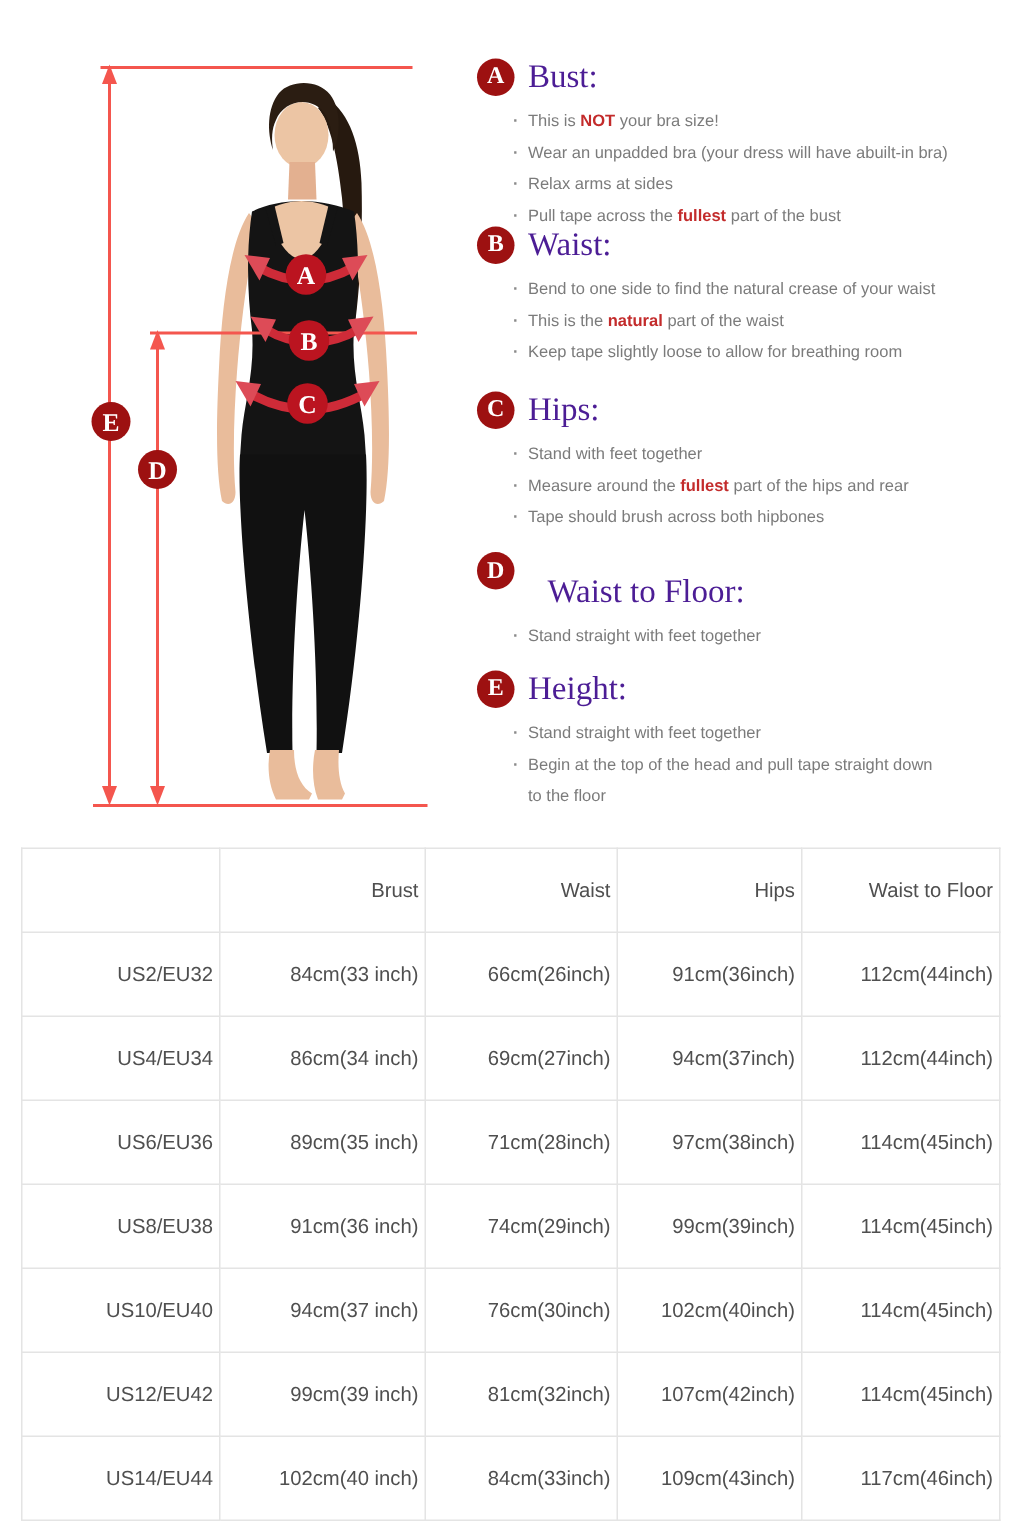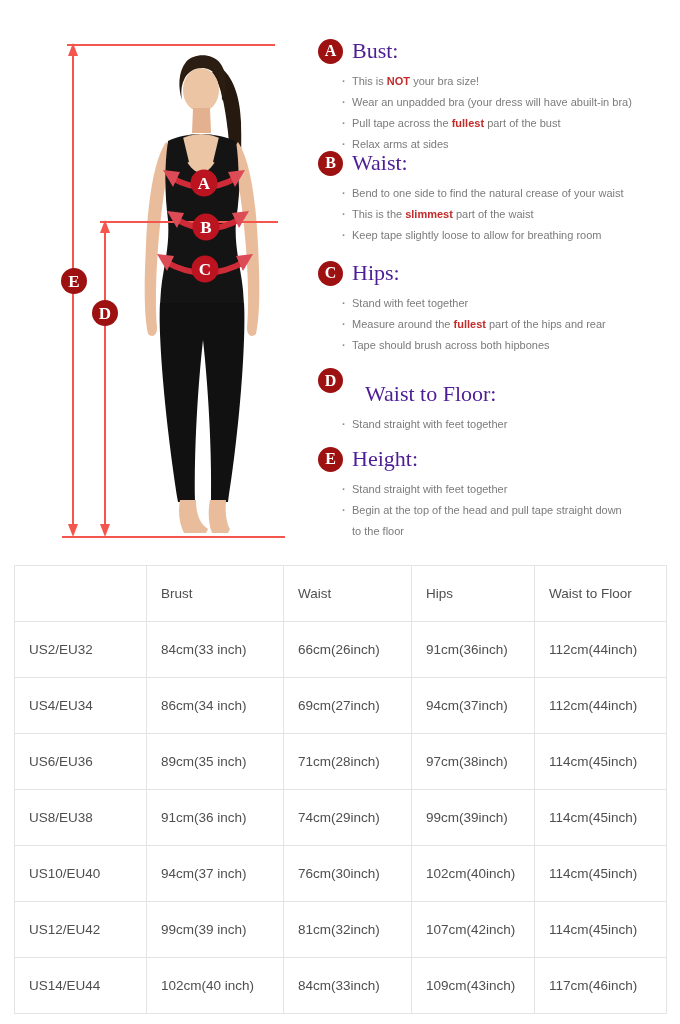--- a/index.html
+++ b/index.html
@@ -25,21 +25,21 @@
   .m-title.indent{margin-left:22px;margin-top:27px;}
   .m-bullets{margin:7px 0 0 24px;padding:0;list-style:none;}
   .m-bullets li{position:relative;padding-left:10px;font-size:11px;line-height:21px;color:#7b7b7b;}
   .m-bullets li::before{content:"\00B7";position:absolute;left:0;top:0;color:#8a8a8a;font-weight:bold;}
   .em{color:#c32b2b;font-weight:bold;}
 
   
   #size-table{position:absolute;left:14px;top:565px;width:652px;border-collapse:collapse;
               table-layout:fixed;}
   #size-table th,#size-table td{border:1px solid #e4e4e4;height:55px;padding:0 4px 0 14px;
-              text-align:left;vertical-align:middle;font-weight:normal;font-size:13.5px;
+              text-align:right;vertical-align:middle;font-weight:normal;font-size:13.5px;
               color:#4f4f4f;overflow:hidden;white-space:nowrap;}
 </style>
 </head>
 <body>
 
 <div id="page">
 
   <svg id="figure-svg" viewBox="0 0 320 560">
 
     <g>
@@ -102,32 +102,32 @@
 
   <div id="guide">
       <div class="m-section">
         <div class="m-head">
           <span class="badge">A</span>
           <span class="m-title">Bust:</span>
         </div>
         <ul class="m-bullets">
           <li><span>This is </span><span class="em">NOT</span><span> your bra size!</span></li>
           <li><span>Wear an unpadded bra (your dress will have abuilt-in bra)</span></li>
+          <li><span>Relax arms at sides</span></li>
           <li><span>Pull tape across the </span><span class="em">fullest</span><span> part of the bust</span></li>
-          <li><span>Relax arms at sides</span></li>
         </ul>
       </div>
       <div class="m-section">
         <div class="m-head">
           <span class="badge">B</span>
           <span class="m-title">Waist:</span>
         </div>
         <ul class="m-bullets">
           <li><span>Bend to one side to find the natural crease of your waist</span></li>
-          <li><span>This is the </span><span class="em">slimmest</span><span> part of the waist</span></li>
+          <li><span>This is the </span><span class="em">natural</span><span> part of the waist</span></li>
           <li><span>Keep tape slightly loose to allow for breathing room</span></li>
         </ul>
       </div>
       <div class="m-section">
         <div class="m-head">
           <span class="badge">C</span>
           <span class="m-title">Hips:</span>
         </div>
         <ul class="m-bullets">
           <li><span>Stand with feet together</span></li>

